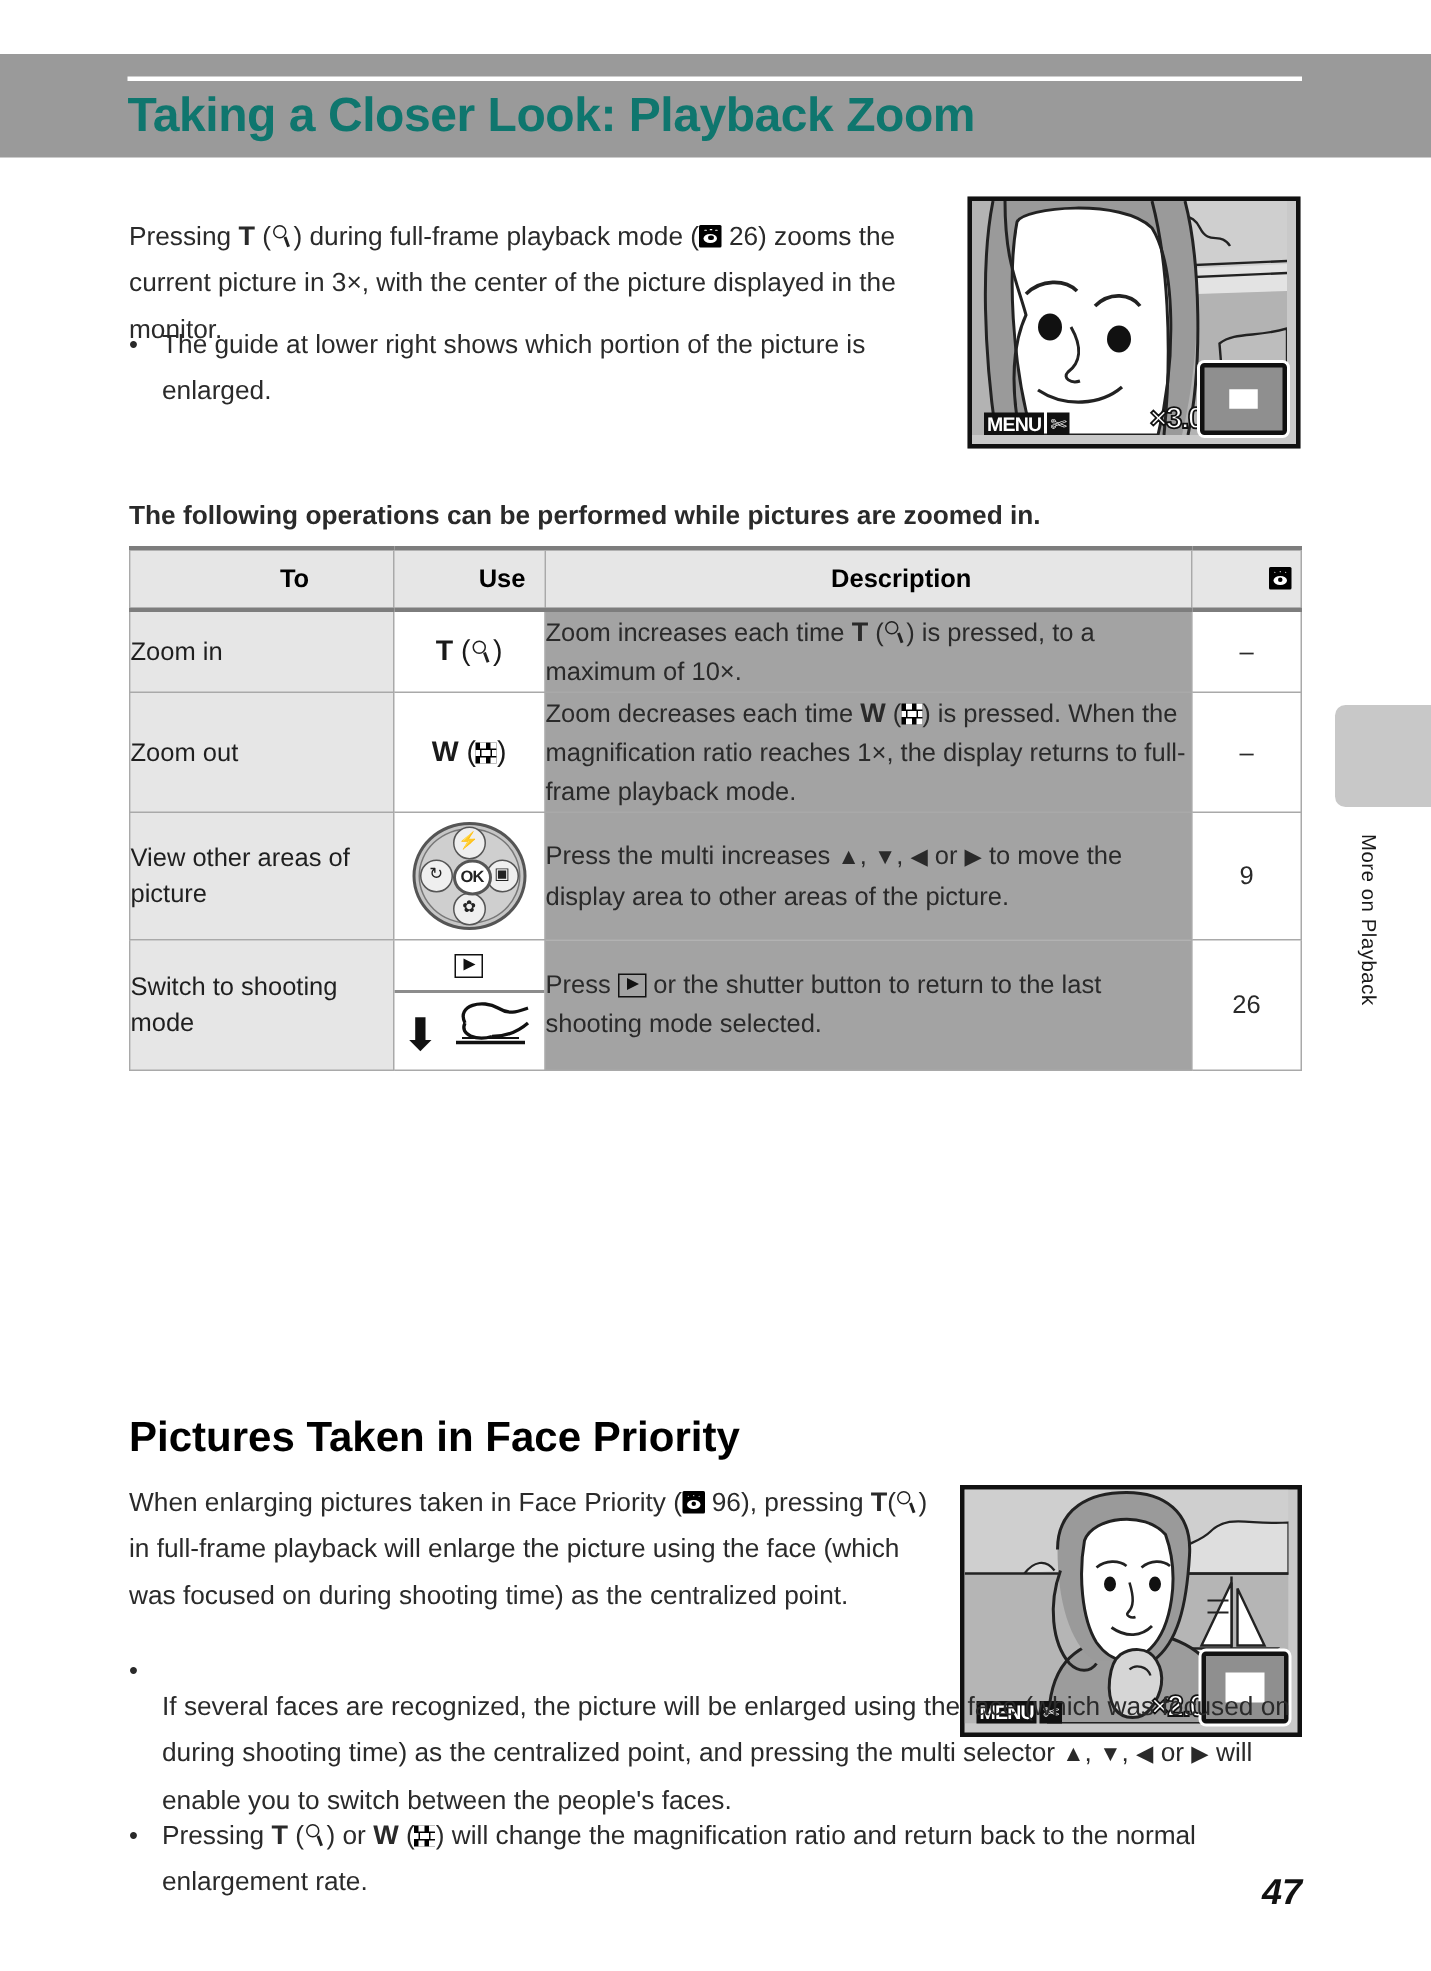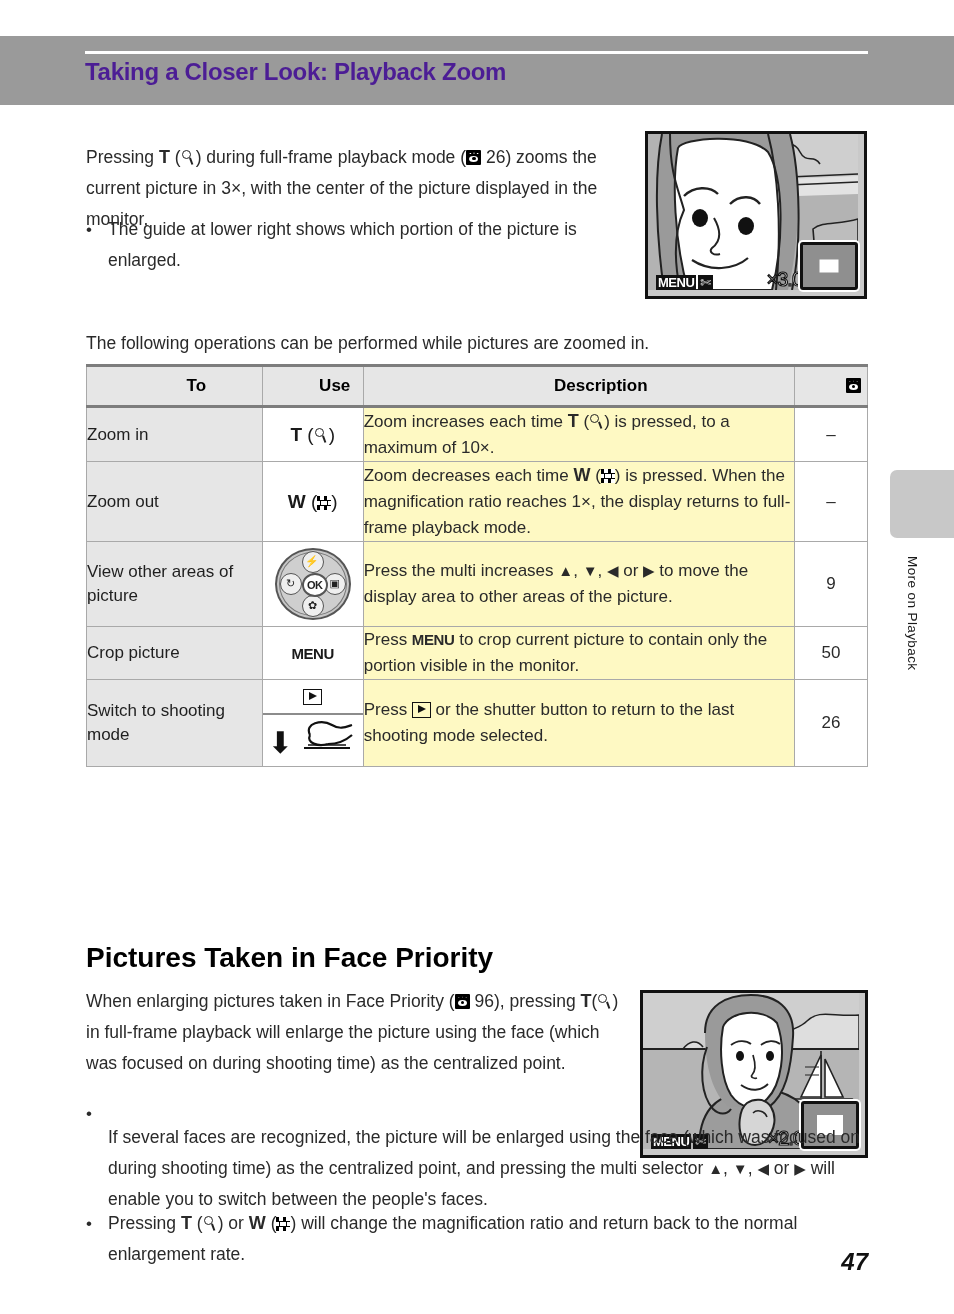--- a/index.html
+++ b/index.html
@@ -30,24 +30,24 @@
     left: 85px;
     top: 51px;
     width: 783px;
     height: 3px;
     background: #ffffff;
   }
   #page-title {
     position: absolute;
     left: 85px;
     top: 58px;
-    font-size: 24px;
+    font-size: 32px;
     font-weight: bold;
     letter-spacing: -0.3px;
-    color: #4c1d95;
+    color: #0f766e;
     white-space: nowrap;
   }
 
   
   .body-text {
     position: absolute;
     font-size: 17.5px;
     line-height: 31px;
     color: #2a2a2a;
   }
@@ -72,20 +72,21 @@
     line-height: 31px;
     text-align: left;
   }
   .bullet-text {
     flex: 1 1 auto;
   }
   #following-ops {
     left: 86px;
     top: 328px;
     width: 790px;
+    font-weight: bold;
   }
 
   
   .bold-letter { font-weight: bold; font-size: 18px; }
   .mag-glyph {
     display: inline-block;
     position: relative;
     width: 15px;
     height: 16px;
     vertical-align: -3px;
@@ -225,21 +226,21 @@
     color: #fff;
     font-size: 13px;
     line-height: 13px;
     padding: 1px 2px;
   }
   .lcd-mag {
     position: absolute;
     right: 62px;
     bottom: 5px;
     font-size: 20px;
-    font-weight: normal;
+    font-weight: bold;
     color: #fff;
     -webkit-text-stroke: 1.2px #111;
     letter-spacing: -1px;
   }
   .lcd-guide {
     position: absolute;
     right: 6px;
     bottom: 6px;
     width: 52px;
     height: 42px;
@@ -301,21 +302,21 @@
     border-right: 2px solid #8c8c8c;
   }
   td.cell-use {
     background: #fff;
     text-align: center;
     border-bottom: 2px solid #7d7d7d;
     border-right: 2px solid #8c8c8c;
     font-size: 18px;
   }
   td.cell-desc {
-    background: #fef9c3;
+    background: #a3a3a3;
     padding: 9px 12px 9px 12px;
     font-size: 17px;
     line-height: 26px;
     color: #2a2a2a;
     border-bottom: 2px solid #7d7d7d;
   }
   td.cell-ref {
     background: #fff;
     text-align: center;
     font-size: 17px;
@@ -552,28 +553,20 @@
           <div class="btn right">▣</div>
           <div class="btn down">✿</div>
           <div class="btn ok">OK</div>
         </div>
       </td>
       <td class="cell-desc"><span>Press the multi increases </span><span class="tri">▲</span>, <span class="tri">▼</span>, <span class="tri">◀</span> or <span class="tri">▶</span><span> to move the display area to other areas of the picture.</span></td>
       <td class="cell-ref">9</td>
     </tr>
 
 
-    <tr>
-      <td class="cell-to">Crop picture</td>
-      <td class="cell-use">
-        <span class="menu-glyph">MENU</span>
-      </td>
-      <td class="cell-desc"><span>Press </span><span class="menu-glyph">MENU</span><span> to crop current picture to contain only the portion visible in the monitor.</span></td>
-      <td class="cell-ref">50</td>
-    </tr>
 
     <tr class="last-row">
       <td class="cell-to">Switch to shooting mode</td>
       <td class="cell-use">
         <span class="stack-cell divider-use">
           <span class="play-glyph"></span>
         </span>
         <span class="stack-cell shutter-ill">
           <span class="arrow-down">⬇</span>
           <svg width="60" height="34" viewBox="0 0 60 34">

